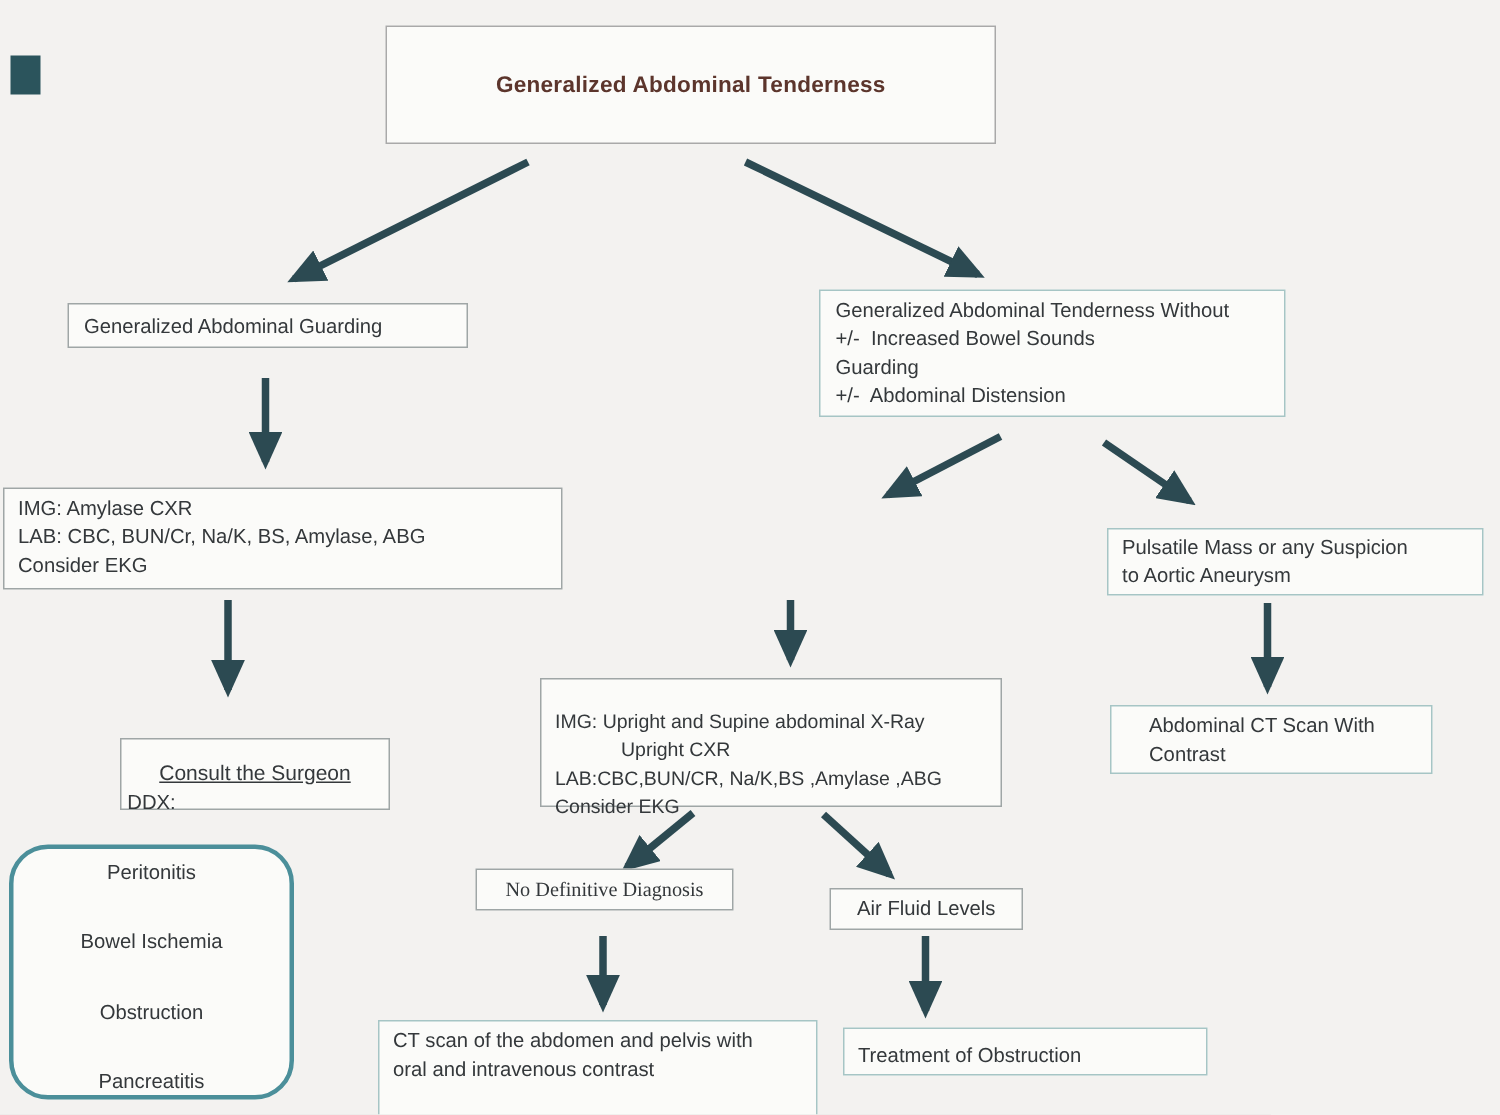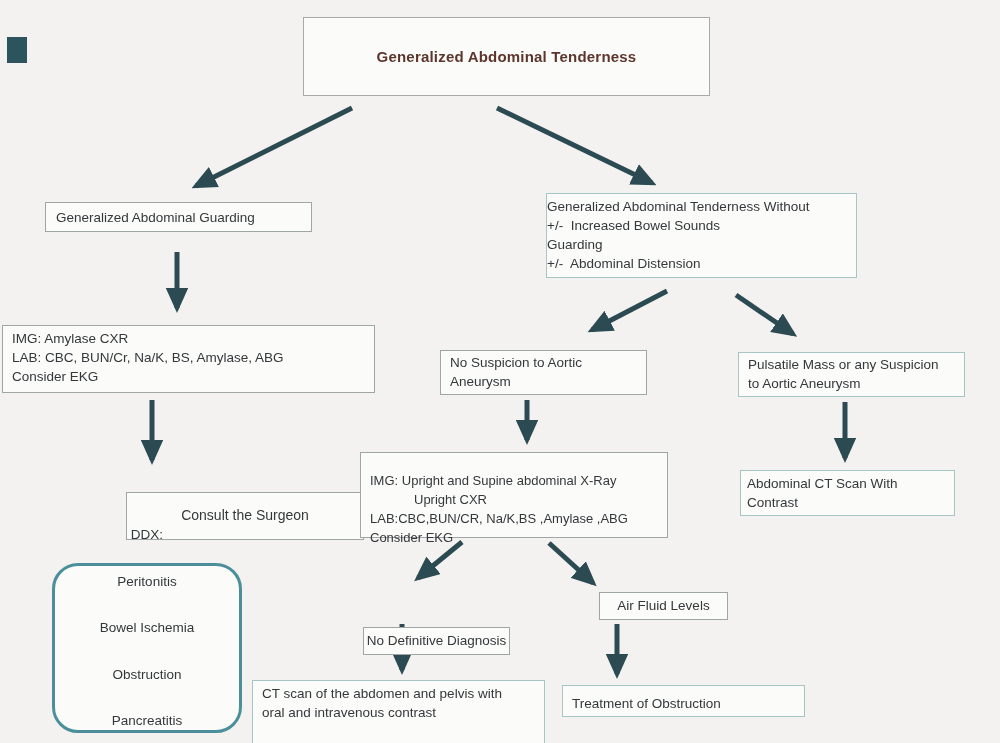--- a/index.html
+++ b/index.html
@@ -11,40 +11,40 @@
   }
   .node {
     position:absolute; box-sizing:border-box;
     background:#fbfbf9; border:1px solid #9fa6a6;
     font-size:13.5px; line-height:1.42;
   }
   .node .line { white-space:pre-wrap; min-height:1em; }
   .teal { border-color:#a6c5c5; }
   .center {
     display:flex; flex-direction:column; justify-content:center;
-    align-items:center; text-align:left;margin-left:46px;
+    align-items:center; text-align:left;
   }
 
   #n-title { left:257px; top:17px; width:407px; height:79px; border-color:#a9a9a9; }
   #n-title .line { font-weight:bold; font-size:15px; color:#5c352c; letter-spacing:.2px; }
 
   #n-guarding   { left:35px;  top:202px; width:267px; height:30px; padding:5px 10px;margin-left:10px; }
-  #n-without    { left:546px; top:193px; width:311px; height:85px; padding:3px 0; border-color:#a6c5c5; }
+  #n-without    { left:546px; top:193px; width:311px; height:85px; padding:3px 10px; border-color:#a6c5c5; }
   #n-img-left   { left:2px;   top:325px; width:373px; height:68px; padding:3px 9px; }
-  #n-consult    { left:80px;  top:492px; width:238px; height:48px; font-size:14px; }
+  #n-consult    { left:80px;  top:492px; width:180px; height:48px; font-size:14px;text-decoration:underline; }
   #n-ddx {
     left:6px; top:563px; width:190px; height:170px;
     border:3px solid #4b8f9a; border-radius:26px; line-height:1.5;gap:33px;
   }
   #n-nosusp     { left:440px; top:350px; width:207px; height:45px; padding:2px 9px; }
-  #n-pulsatile  { left:738px; top:352px; width:227px; height:45px; padding:2px 9px; }
-  #n-abdct      { left:740px; top:470px; width:215px; height:46px; padding:3px 6px; }
+  #n-pulsatile  { left:738px; top:352px; width:251px; height:45px; padding:2px 9px; }
+  #n-abdct      { left:740px; top:470px; width:215px; height:46px; padding:3px 25px; }
   #n-img-mid    { left:360px; top:452px; width:308px; height:86px; padding:19px 9px; font-size:13px; line-height:1.45; }
   #n-img-mid .indent { padding-left:44px; }
-  #n-nodef      { left:317px; top:627px; width:147px; height:28px; }
+  #n-nodef      { left:317px; top:579px; width:172px; height:28px;font-family:Liberation Serif, serif; }
   #n-airfluid   { left:553px; top:592px; width:129px; height:28px; }
   #n-ctbottom   { left:252px; top:680px; width:293px; height:66px; padding:3px 9px; }
   #n-treatment  { left:562px; top:685px; width:243px; height:32px; padding:8px 9px; }
 
   #corner-mark {
     position:absolute; left:7px; top:37px; width:20px; height:26px;
     background:#2b545c;
   }
 
   #arrows { position:absolute; left:0; top:0; width:1000px; height:743px; pointer-events:none; }
@@ -104,24 +104,20 @@
 
   <div class="node center" id="n-ddx">
     <div class="line">DDX:</div>
     <div class="line">Peritonitis</div>
     <div class="line">Bowel Ischemia</div>
     <div class="line">Obstruction</div>
     <div class="line">Pancreatitis</div>
     <div class="line">Aortic Amylase</div>
   </div>
 
-  <div class="node" id="n-nosusp">
-    <div class="line">No Suspicion to Aortic</div>
-    <div class="line">Aneurysm</div>
-  </div>
 
   <div class="node teal" id="n-pulsatile">
     <div class="line">Pulsatile Mass or any Suspicion</div>
     <div class="line">to Aortic Aneurysm</div>
   </div>
 
   <div class="node teal" id="n-abdct">
     <div class="line">Abdominal CT Scan With</div>
     <div class="line">Contrast</div>
   </div>

